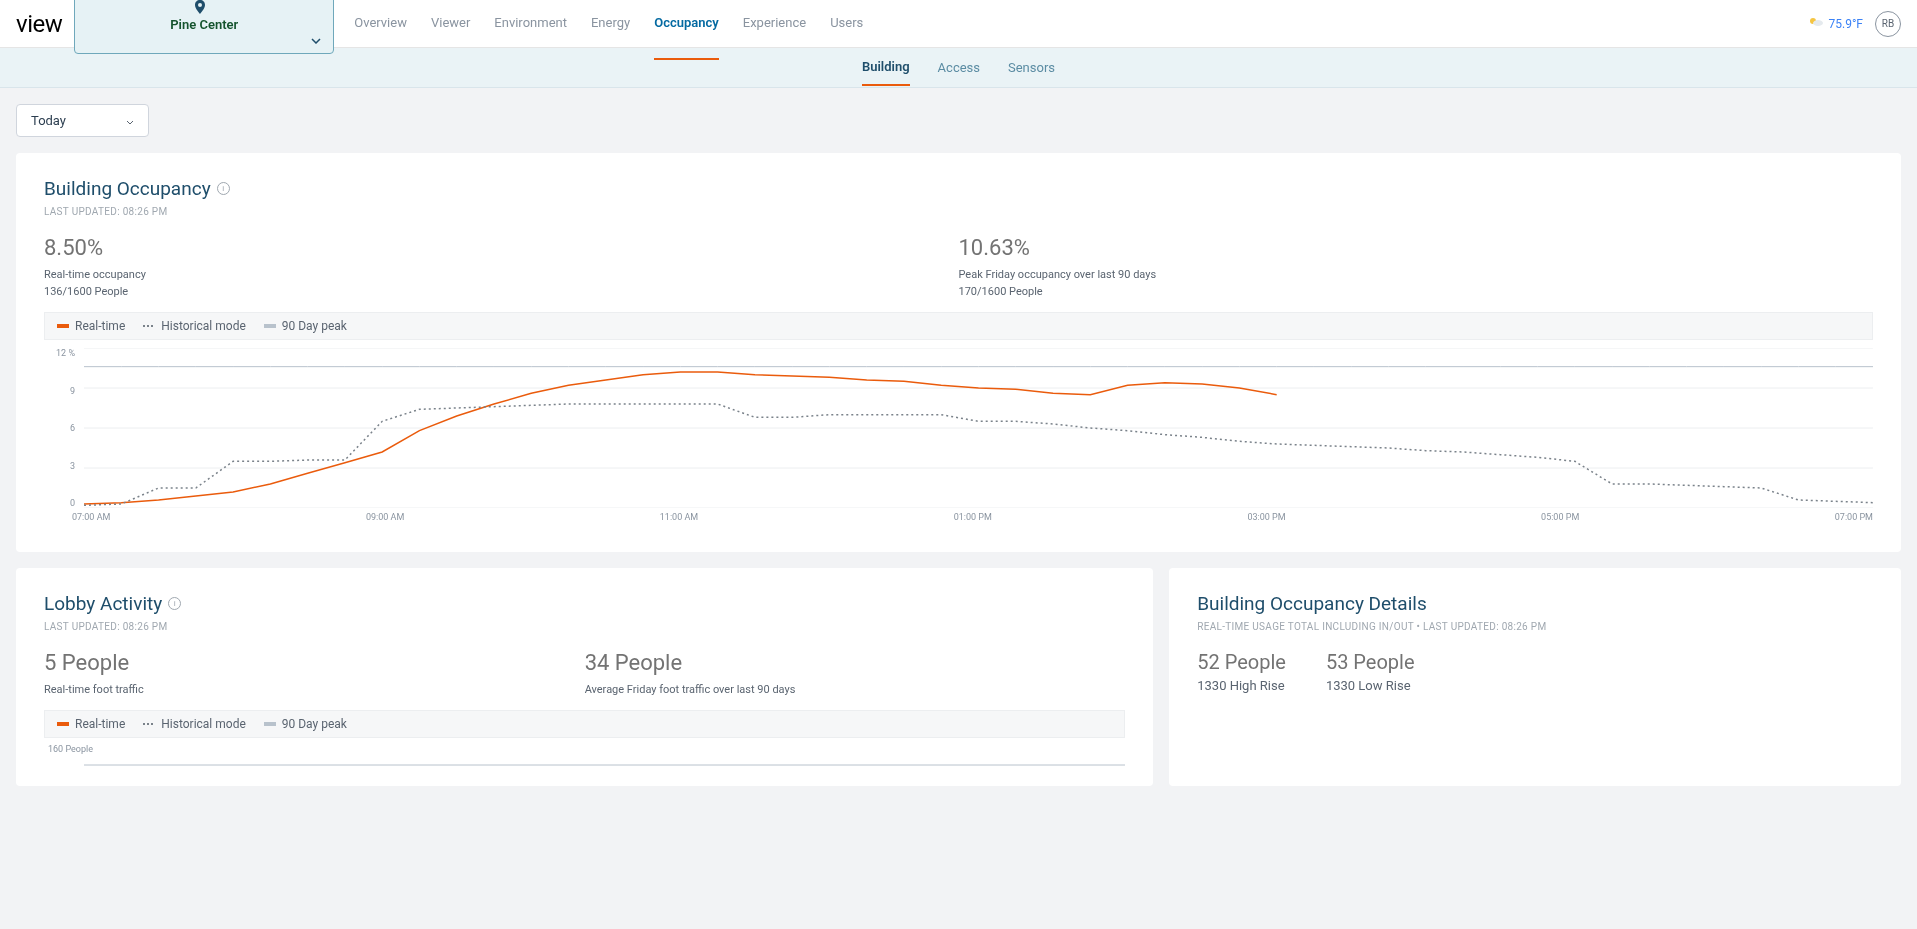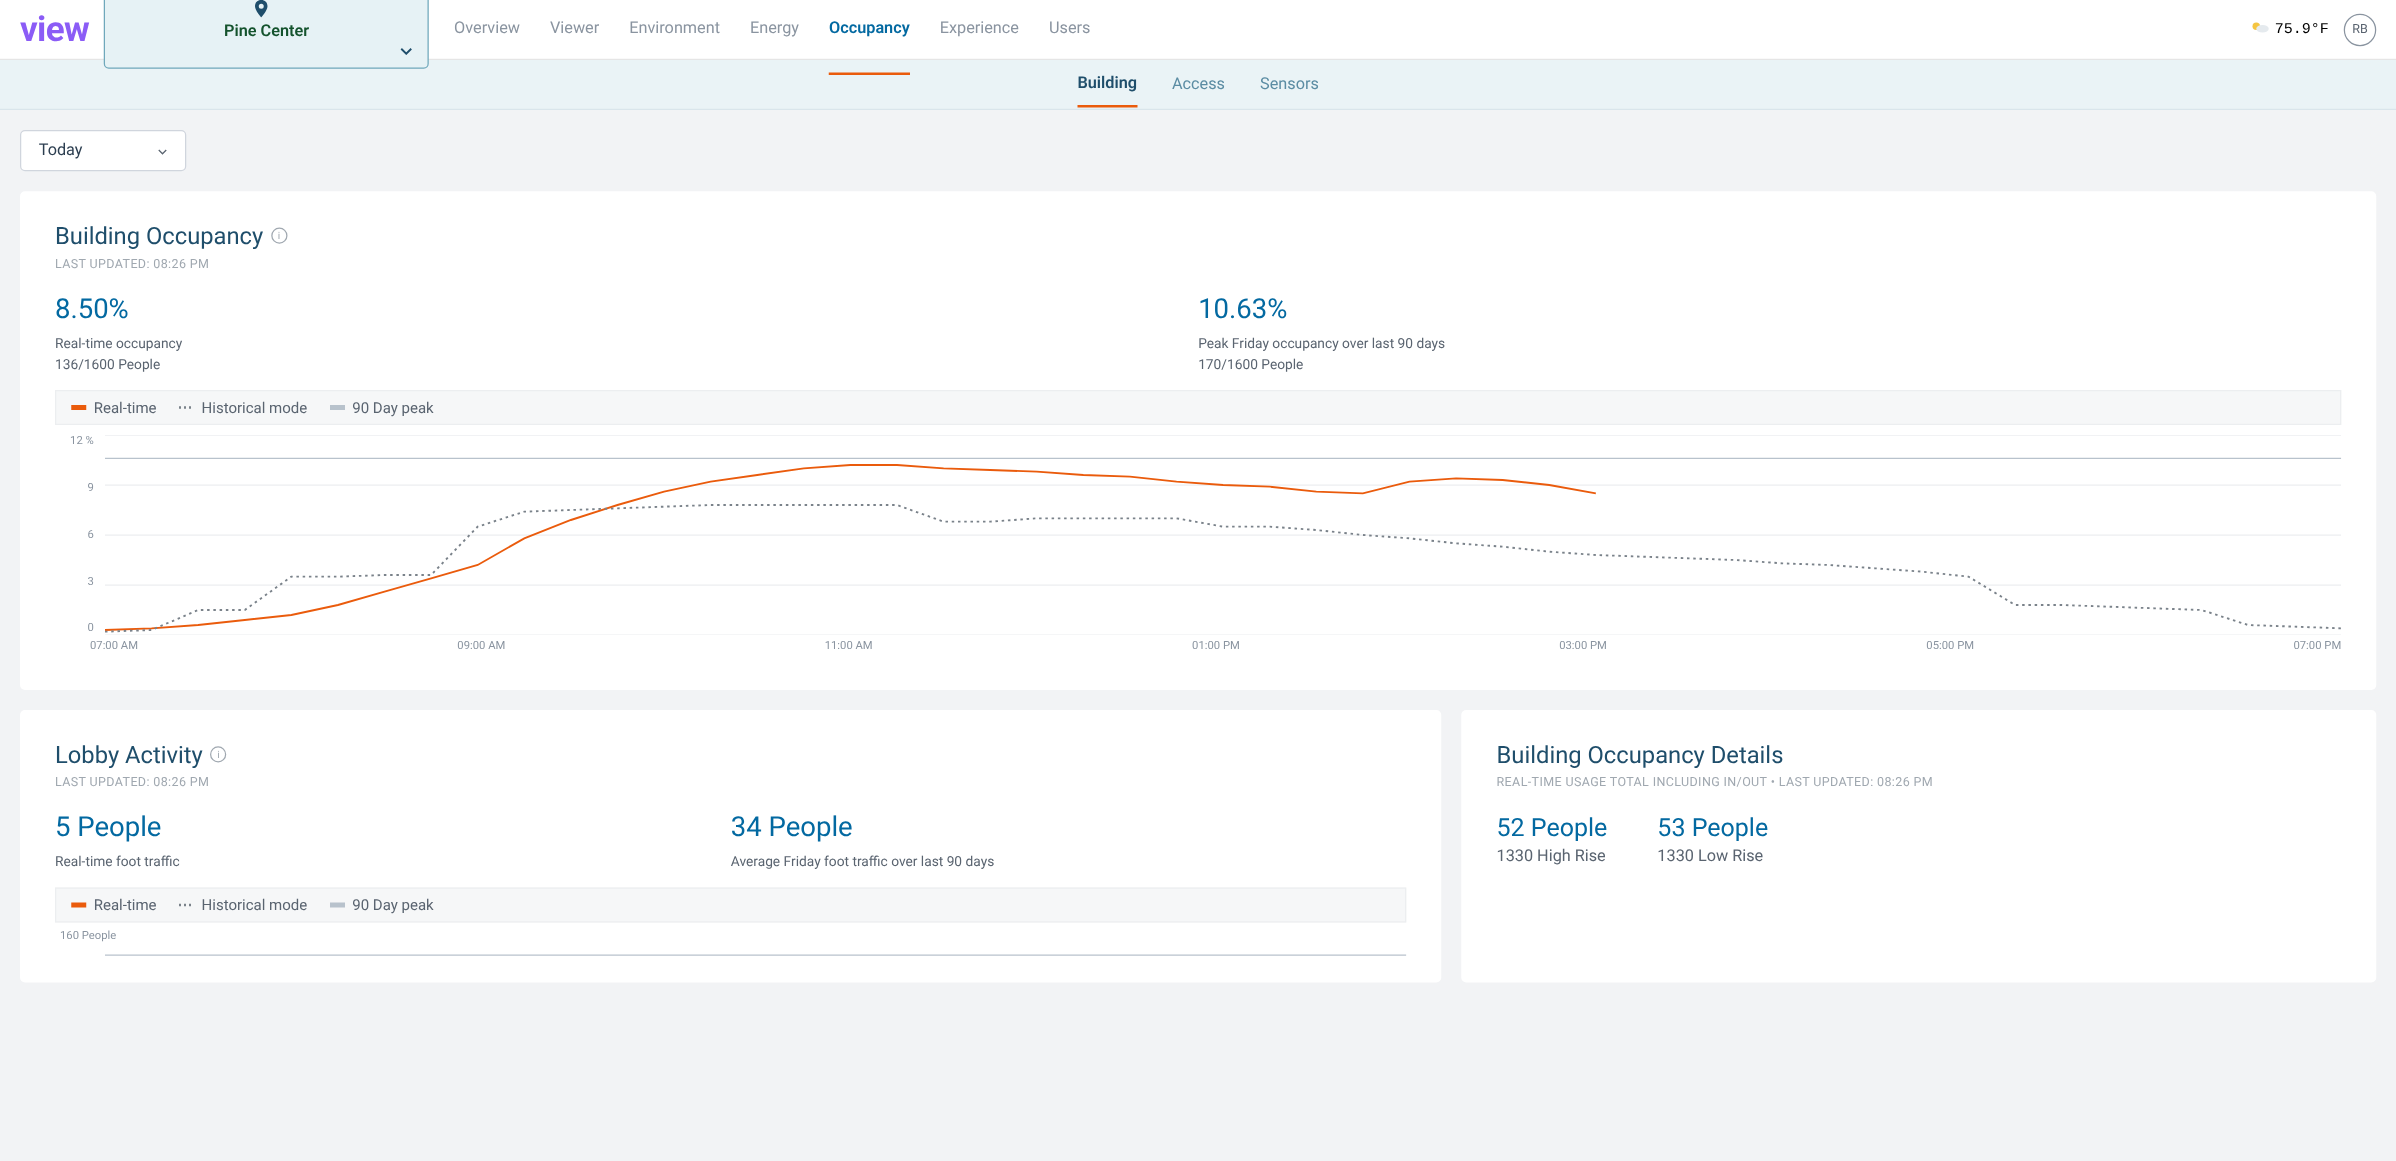--- a/index.html
+++ b/index.html
@@ -1,39 +1,39 @@
 <!DOCTYPE html>
 <html><head>
 <meta charset="utf-8">
 <style>
   * { box-sizing: border-box; margin: 0; padding: 0; }
   body { font-family: -apple-system, BlinkMacSystemFont, "Segoe UI", Roboto, Arial, sans-serif; background: #f2f3f5; color: #2c3e50; font-size: 13px; }
   .topnav { background: #fff; height: 48px; display: flex; align-items: center; padding: 0 16px; border-bottom: 1px solid #e5e5e5; }
-  .logo { color: #8b5cf6; font-size: 28px; font-weight: 700; letter-spacing: -0.5px; margin-right: 12px; }
+  .logo { color: #000000; font-size: 24px; font-weight: 400; letter-spacing: -0.5px; margin-right: 12px; }
   .loc-select { display: flex; align-items: center; background: #e6f2f5; border: 1px solid #6fa8bb; border-radius: 4px; padding: 6px 12px; min-width: 260px; color: #14532d; font-weight: 600; cursor: pointer; flex-direction: column; }
   .loc-select .pin { margin-right: 8px; }
   .loc-select .chev { margin-left: auto; }
   .main-tabs { display: flex; margin-left: 20px; gap: 24px; }
   .main-tab { color: #8a94a0; font-size: 13px; padding: 28px 0; cursor: pointer; }
   .main-tab.active { color: #0369a1; font-weight: 600; border-bottom: 2px solid #ea5b0c; }
   .nav-right { margin-left: auto; display: flex; align-items: center; gap: 12px; }
-  .temp { color: #000000; font-size: 12px; display: flex; align-items: flex-start; gap: 4px; font-family: Liberation Mono, monospace; }
+  .temp { color: #3b82f6; font-size: 12px; display: flex; align-items: flex-end; gap: 4px; }
   .avatar { width: 26px; height: 26px; border-radius: 50%; border: 1px solid #8a94a0; display: flex; align-items: center; justify-content: center; font-size: 10px; color: #5a6470; }
   .subtabs { background: #eaf3f6; height: 40px; display: flex; align-items: center; justify-content: center; gap: 28px; border-bottom: 1px solid #d9e5eb; }
   .subtab { color: #5b8ca3; font-size: 13px; padding: 10px 0; cursor: pointer; }
   .subtab.active { color: #1f4e6b; font-weight: 600; border-bottom: 2px solid #ea5b0c; }
   .content { padding: 16px; }
   .time-select { background: #fff; border: 1px solid #d0d5dd; border-radius: 4px; padding: 8px 14px; display: inline-flex; align-items: center; gap: 60px; cursor: pointer; font-size: 13px; color: #2c3e50; margin-bottom: 16px; }
   .card { background: #fff; border-radius: 4px; padding: 24px 28px; margin-bottom: 16px; }
   .card-title { font-size: 19px; color: #1f4e6b; font-weight: 400; display: flex; align-items: center; gap: 6px; }
   .info-icon { width: 13px; height: 13px; border: 1px solid #a0a8b0; border-radius: 50%; display: inline-flex; align-items: center; justify-content: center; font-size: 8px; color: #a0a8b0; }
   .updated { font-size: 10px; color: #a0a8b0; text-transform: uppercase; letter-spacing: 0.3px; margin-top: 6px; }
   .stats-row { display: flex; margin-top: 18px; }
   .stat-block { flex: 1; }
-  .stat-val { font-size: 22px; color: #0369a1; font-weight: 400; }
+  .stat-val { font-size: 22px; color: #737373; font-weight: 400; }
   .stat-label { font-size: 11px; color: #5a6470; margin-top: 8px; }
   .stat-sub { font-size: 11px; color: #5a6470; margin-top: 4px; }
   .legend-bar { background: #f6f7f8; border: 1px solid #eceef0; padding: 6px 12px; display: flex; gap: 18px; font-size: 12px; color: #5a6470; margin-top: 14px; }
   .lg { display: flex; align-items: center; gap: 6px; }
   .sw { width: 12px; height: 4px; }
   .sw.rt { background: #ea5b0c; }
   .sw.hist { background: repeating-linear-gradient(90deg,#7a828a 0 2px, transparent 2px 4px); height: 2px; }
   .sw.peak { background: #b8c2cc; }
   .chart-area { position: relative; height: 180px; margin-top: 8px; }
   .y-axis { position: absolute; left: 0; top: 0; bottom: 20px; width: 35px; display: flex; flex-direction: column; justify-content: space-between; font-size: 9px; color: #8a94a0; }

